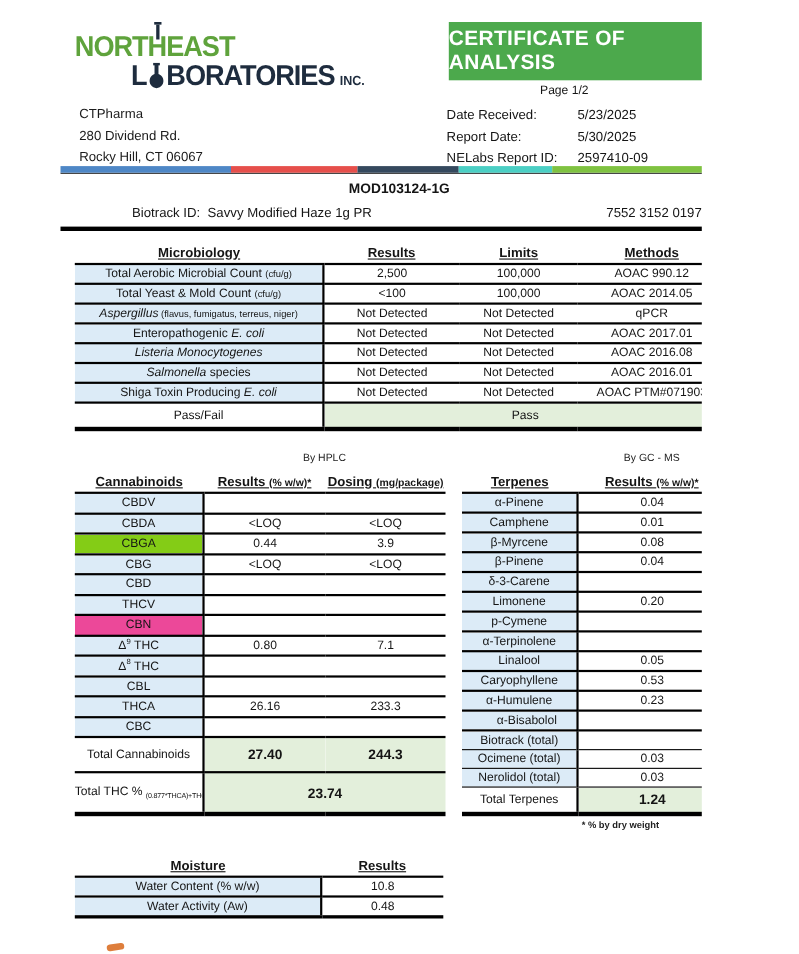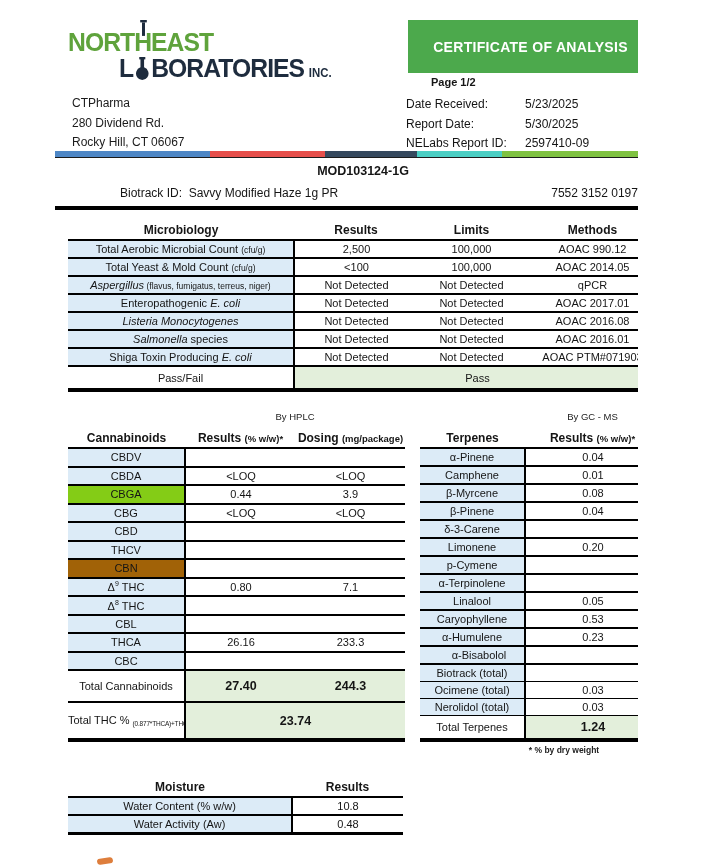--- a/index.html
+++ b/index.html
@@ -16,44 +16,44 @@
     letter-spacing:-1px; transform:scaleX(.95); transform-origin:left; white-space:nowrap; }
   .logo-line2 .inc { font-size:12px; letter-spacing:0; margin-left:5px; }
   .flask-svg { display:inline-block; vertical-align:-4px; margin:0 1px; }
   .vial { position:absolute; left:139px; top:20px; }
 
   
   .addr { position:absolute; left:72px; top:94px; font-size:12px; line-height:19.5px; color:#1b1b1b; }
   .banner { position:absolute; left:408px; top:20px; width:250px; height:53px;
     display:flex; align-items:center; justify-content:center;
     border-right:5px solid #101010; }
-  .banner span { color:#fff; font-weight:bold; font-size:14px; letter-spacing:.3px; }
-  .page-label { position:absolute; left:431px; top:76px; width:234px; text-align:left;
-    font-size:11px; font-weight:bold; }
+  .banner span { color:#fff; font-weight:bold; font-size:19px; letter-spacing:.3px; }
+  .page-label { position:absolute; left:396px; top:76px; width:234px; text-align:center;
+    font-size:11px; font-weight:normal; }
   .rfields { position:absolute; left:406px; top:95px; font-size:12px; line-height:19.5px; }
   .rfrow { white-space:nowrap; }
   .rflabel { display:inline-block; width:119px; }
 
   
   .color-bar { position:absolute; left:55px; top:151px; width:658px; height:7px;
     display:flex; border-bottom:1.5px solid #1a1a1a; }
   .color-bar .seg { height:100%; }
   .seg1{width:23.5%}.seg2{width:17.5%}.seg3{width:14%}.seg4{width:13%}.seg5{width:32%}
   .sample-id { position:absolute; left:0; top:164px; width:726px; text-align:center;
     font-size:12.5px; font-weight:bold; }
   .biotrack { position:absolute; left:55px; top:186px; width:613px; font-size:12px; }
   .biotrack .bt-left { position:absolute; left:65px; white-space:nowrap; }
   .biotrack .bt-code { position:absolute; right:0; }
   .rule-thick { position:absolute; left:55px; top:206px; width:658px; height:4px; background:#000; }
 
   
   table { border-collapse:collapse; table-layout:fixed; position:absolute; }
   th, td { padding:0; text-align:center; font-size:11px; overflow:hidden; white-space:nowrap;
     vertical-align:middle; color:#151515; }
-  thead th { border-bottom:2.5px solid #000; height:20px; font-size:12px; font-weight:bold; }
+  thead th { border-bottom:2.5px solid #000; height:20px; font-size:12px; font-weight:bold;text-decoration:underline; }
   tbody td { border-bottom:2px solid #000; height:18px; }
   .blue { background:#DCEBF7; }
   .grn  { background:#E3EFDB; }
   .div  { border-right:2.5px solid #000; }
   .it { font-style:italic; }
   .sp { font-size:7px; vertical-align:super; }
   .sm { font-size:8.5px; }
   thead .sm { font-size:9.5px; }
 
   #micro { left:68px; top:221px; width:592px; }
@@ -244,21 +244,21 @@
           <td class="blue div" style="background: rgb(220, 235, 247);"><span>CBD</span></td>
           <td></td>
           <td></td>
         </tr>
         <tr>
           <td class="blue div" style="background: rgb(220, 235, 247);"><span>THCV</span></td>
           <td></td>
           <td></td>
         </tr>
         <tr>
-          <td class="blue div" style="background: #a16207;"><span>CBN</span></td>
+          <td class="blue div" style="background: #ec4899;"><span>CBN</span></td>
           <td></td>
           <td></td>
         </tr>
         <tr>
           <td class="blue div" style="background: rgb(220, 235, 247);"><span>Δ</span><span class="sp">9</span><span> THC</span></td>
           <td>0.80</td>
           <td>7.1</td>
         </tr>
         <tr>
           <td class="blue div" style="background: rgb(220, 235, 247);"><span>Δ</span><span class="sp">8</span><span> THC</span></td>

